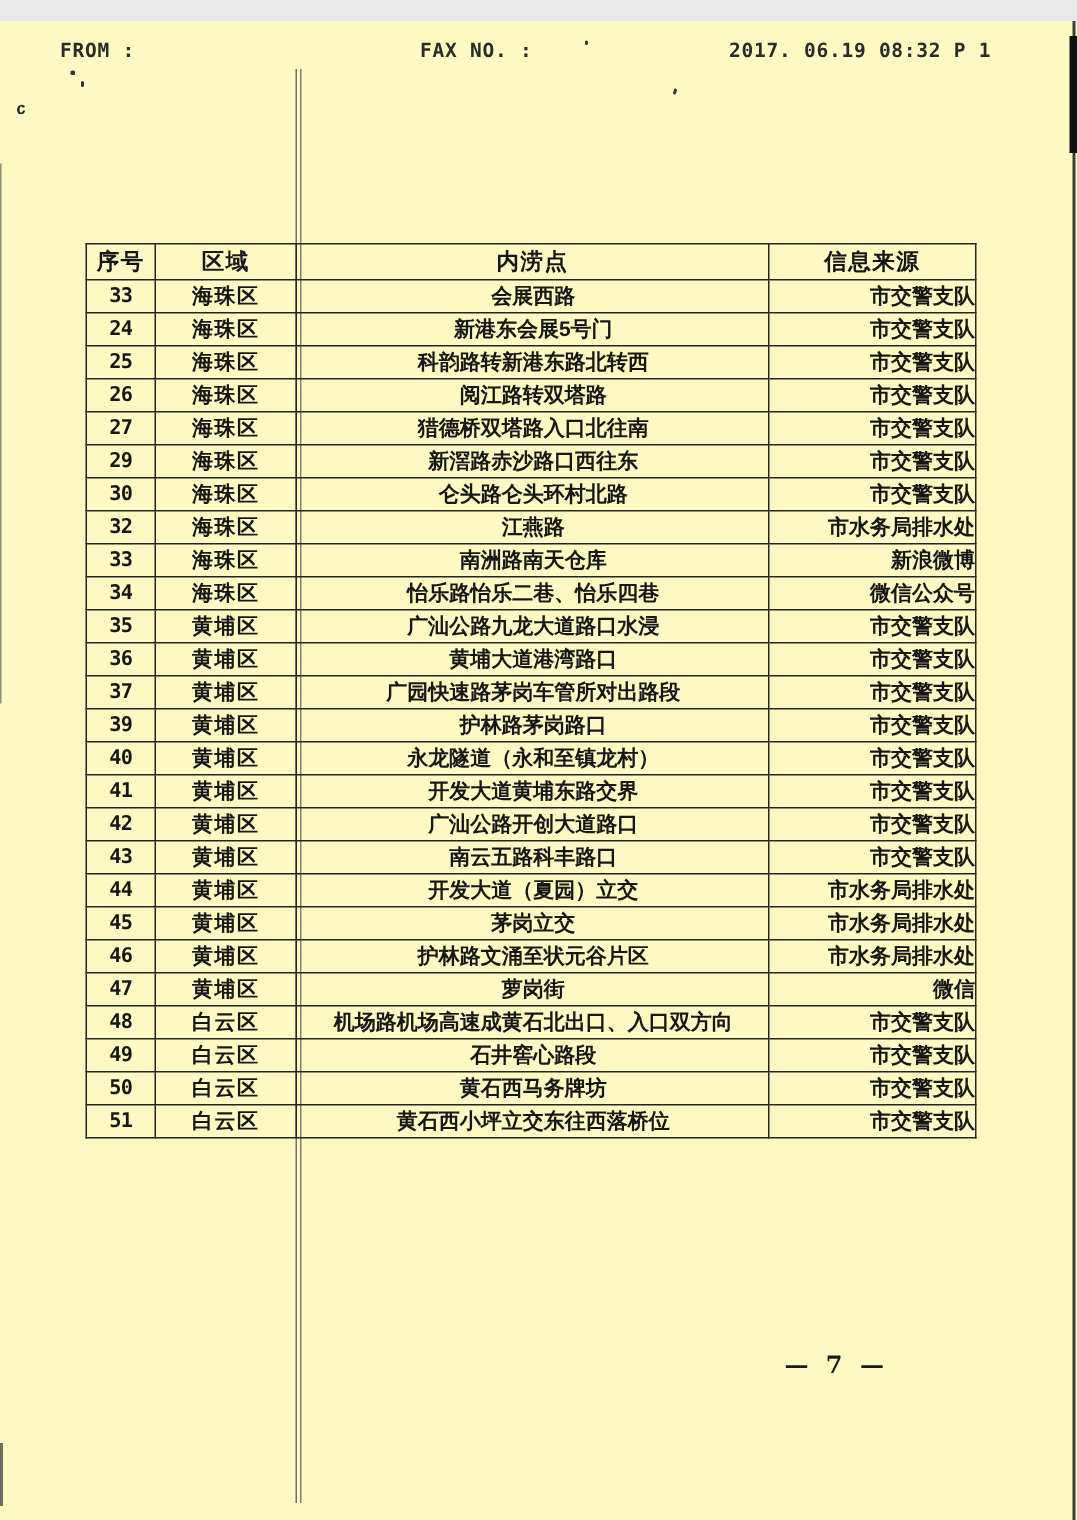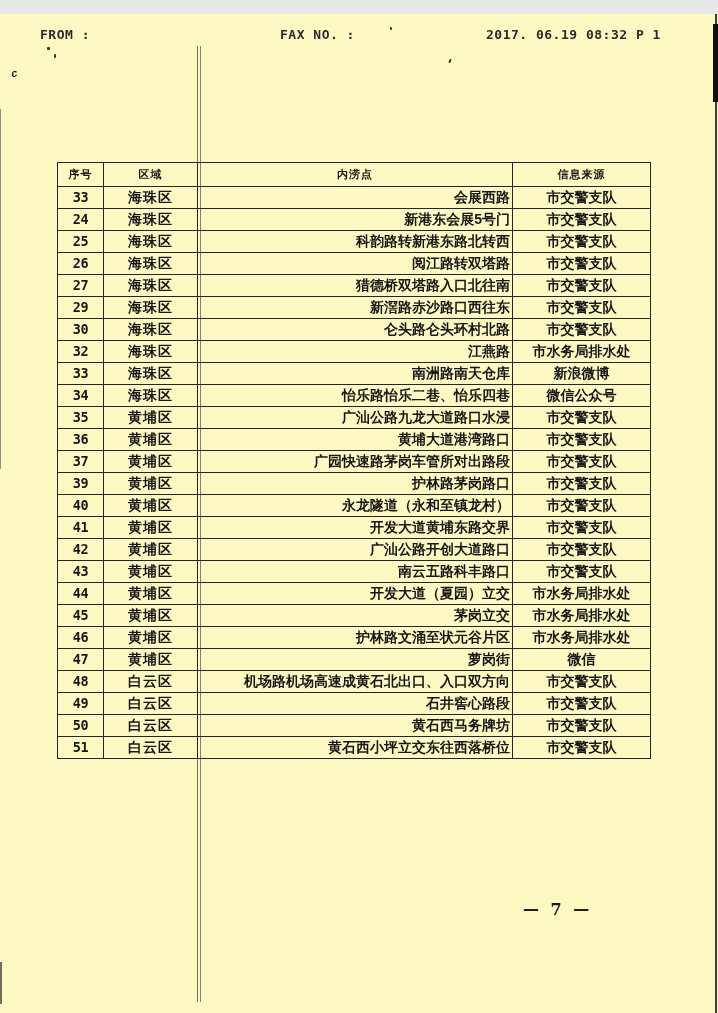--- a/index.html
+++ b/index.html
@@ -115,35 +115,35 @@
   .flood-table th, .flood-table td {
     border: 1.6px solid #242424;
     font-size: 14px;
     color: #171717;
     line-height: 19px;
     overflow: hidden;
   }
   .flood-table th {
     height: 24px;
     font-weight: bold;
-    font-size: 11px;
+    font-size: 15px;
     text-align: center;
     letter-spacing: 1px;
   }
   .flood-table td { height: 22px; font-weight: 600; }
   .flood-table td.c-no {
     text-align: center;
     font-family: "DejaVu Sans Mono", monospace;
     font-size: 13.5px;
     font-weight: bold;
     letter-spacing: -0.5px;
   }
   .flood-table td.c-district { text-align: center; letter-spacing: 1px; }
-  .flood-table td.c-location { text-align: right; padding-left: 3px; padding-right: 2px; }
-  .flood-table td.c-source   { text-align: center; }
+  .flood-table td.c-location { text-align: center; padding-left: 3px; padding-right: 2px; }
+  .flood-table td.c-source   { text-align: right; }
 
   
   .page-number {
     position: absolute;
     left: 523px;
     top: 886px;
     font-size: 16px;
     font-weight: bold;
     letter-spacing: 3px;
     color: #1a1a1a;

